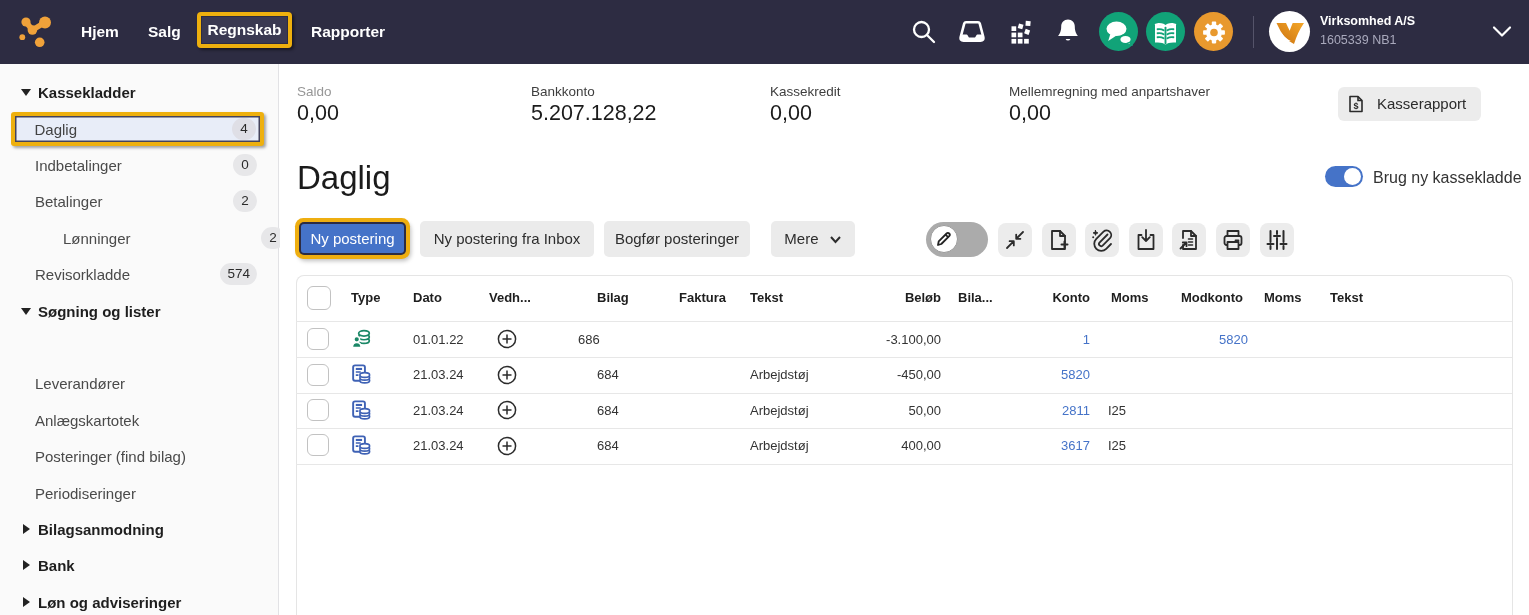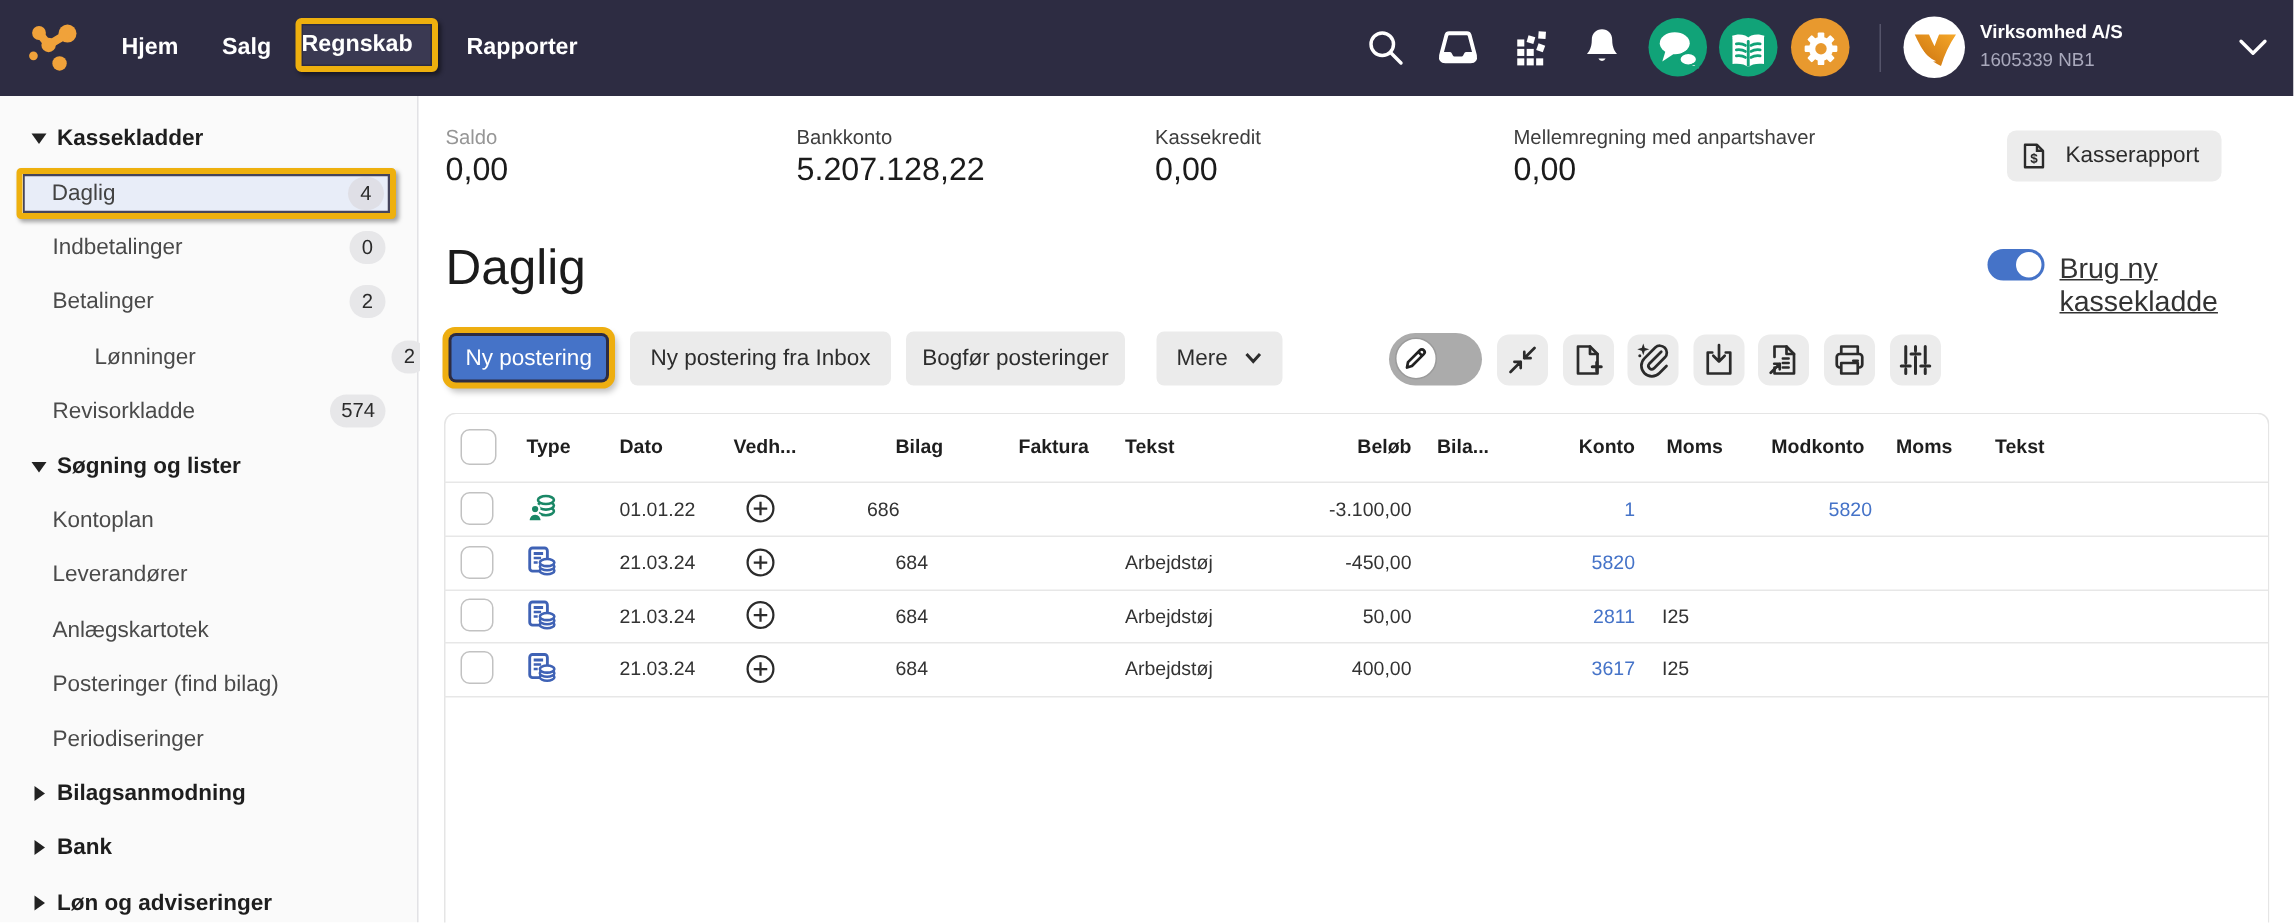--- a/index.html
+++ b/index.html
@@ -3,21 +3,21 @@
 <meta charset="utf-8">
 <style>
   * { margin:0; padding:0; box-sizing:border-box; }
   html,body { width:1529px; height:615px; font-family:"Liberation Sans",sans-serif; background:#fff; overflow:hidden; position:relative; }
   .abs { position:absolute; }
 
   
   #topnav { position:absolute; top:0; left:0; width:1529px; height:64px; background:#2d2c42; }
   .navitem { position:absolute; top:0; height:64px; line-height:64px; color:#fff; font-size:15.5px; font-weight:bold; }
   #regnskabbox { position:absolute; left:197px; top:12px; width:95px; height:36px; border:4px solid #eeb00e; border-radius:4px; background:#3a3952; box-shadow:inset 0 0 0 1px #2d2c42, 2px 2px 3px rgba(0,0,0,0.45); }
-  #regnskabbox span { position:absolute; left:0; right:0; top:0; height:28px; line-height:28px; text-align:left; color:#fff; font-size:15.5px; font-weight:bold; }
+  #regnskabbox span { position:absolute; left:0; right:0; top:0; height:28px; line-height:28px; text-align:center; color:#fff; font-size:15.5px; font-weight:bold; }
   .circbtn { position:absolute; top:12px; width:39px; height:39px; border-radius:50%; }
   #navdivider { position:absolute; left:1253px; top:16px; width:1px; height:32px; background:#55546a; }
   #avatar { position:absolute; left:1269px; top:11px; width:41px; height:41px; border-radius:50%; background:#fff; }
   #companyname { position:absolute; left:1320px; top:14px; color:#fff; font-size:12.5px; font-weight:bold; }
   #companyid { position:absolute; left:1320px; top:33px; color:#a9a9bc; font-size:12.5px; }
 
   
   #sidebar { position:absolute; top:64px; left:0; width:279px; height:551px; background:#fafafa; border-right:1px solid #e2e2e5; }
   .sideitem { position:absolute; left:0; width:279px; height:36px; font-size:15px; }
   .sideitem .label { position:absolute; left:35px; top:50%; transform:translateY(-50%); color:#4a4a4a; }
@@ -31,21 +31,21 @@
 
   
   #main { position:absolute; top:64px; left:280px; width:1249px; height:551px; background:#fff; }
   .sumlabel { position:absolute; top:20px; font-size:13.5px; color:#3e3e3e; }
   .sumvalue { position:absolute; top:36.5px; font-size:21.5px; color:#1b1b1b; }
   #kasserapport { position:absolute; left:1058px; top:23px; width:143px; height:34px; background:#ececec; border-radius:6px; }
   #kasserapport span { position:absolute; left:39px; top:8px; font-size:15px; color:#2b2b2b; }
   #pagetitle { position:absolute; left:17px; top:95px; font-size:33px; color:#1b1b1b; }
   #toggle { position:absolute; left:1045px; top:102px; width:38px; height:21px; background:#4573c8; border-radius:11px; }
   #toggle .knob { position:absolute; right:2px; top:2px; width:17px; height:17px; background:#fff; border-radius:50%; }
-  #togglelabel { position:absolute; left:1093px; top:105px; font-size:19px; color:#333;text-decoration:underline; }
+  #togglelabel { position:absolute; left:1093px; top:105px; font-size:16px; color:#333; }
 
   .btn { position:absolute; top:157px; height:36px; background:#ebebeb; border-radius:5px; font-size:15px; color:#2d2d2d; text-align:center; }
   #btnblue { position:absolute; left:21px; top:160px; width:103px; height:29px; background:#4573c8; border-radius:3px; color:#fff; font-size:15px; line-height:29px; text-align:center; box-shadow:0 0 0 2px #2d2c42, 0 0 0 6px #eeae10, 2px 3px 4px 5px rgba(0,0,0,0.25); }
 
   #penciltoggle { position:absolute; left:646px; top:157.5px; width:62px; height:35px; background:#ababab; border-radius:17.5px; }
   #penciltoggle .knob { position:absolute; left:4px; top:3.5px; width:28px; height:28px; background:#fff; border-radius:50%; border:1.5px solid #9a9a9a; }
   .iconbtn { position:absolute; top:159px; width:34px; height:34px; background:#ececec; border-radius:8px; }
   #searchbox { position:absolute; left:1026px; top:158px; width:209px; height:34px; border:1px solid #d9d9d9; border-radius:6px; background:#fff; }
   #searchbox .ph { position:absolute; left:33px; top:8px; font-size:15px; color:#a3adc2; }
   .key { position:absolute; top:5px; height:24px; background:#e9e9e9; border-radius:4px; color:#3c3c3c; font-size:14px; font-weight:bold; text-align:center; line-height:24px; }
@@ -192,23 +192,20 @@
       <span class="label">Lønninger</span>
       <span class="badge">2</span>
     </div>
   <div class="sideitem" style="top:192px;">
       <span class="label">Revisorkladde</span>
       <span class="badge">574</span>
     </div>
   <div class="sideitem sidehead" style="top:229px;">
       <span class="tri-down"></span>
       <span class="label">Søgning og lister</span>
-    </div>
-  <div class="sideitem" style="top:265px;">
-      <span class="label">Kontoplan</span>
     </div>
   <div class="sideitem" style="top:301px;">
       <span class="label">Leverandører</span>
     </div>
   <div class="sideitem" style="top:338px;">
       <span class="label">Anlægskartotek</span>
     </div>
   <div class="sideitem" style="top:374px;">
       <span class="label">Posteringer (find bilag)</span>
     </div>

